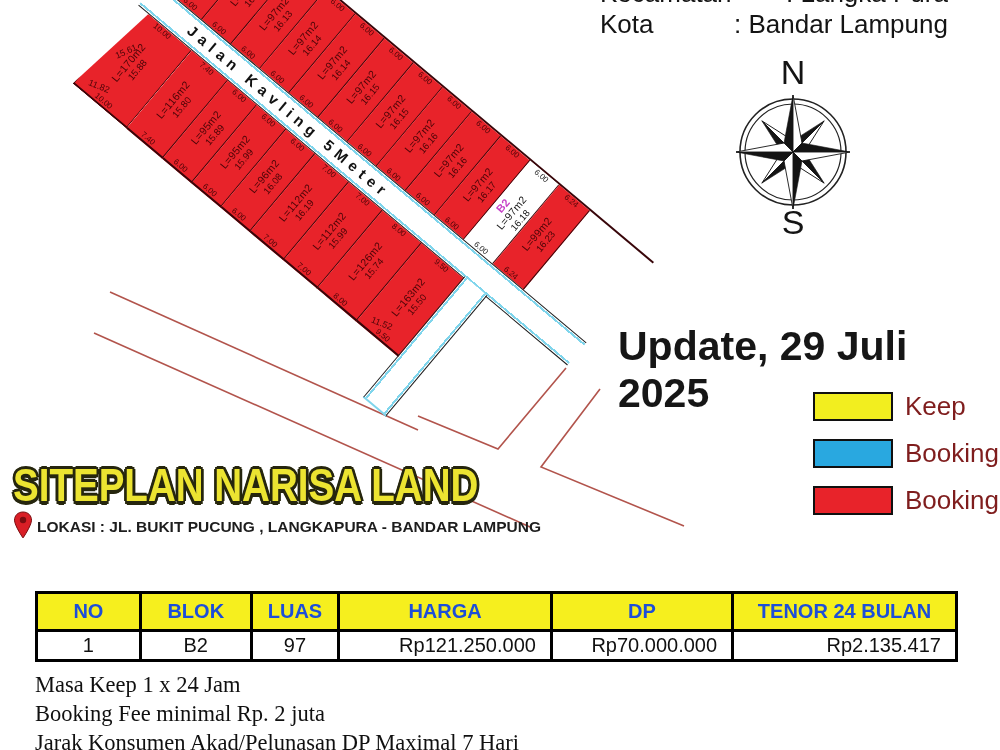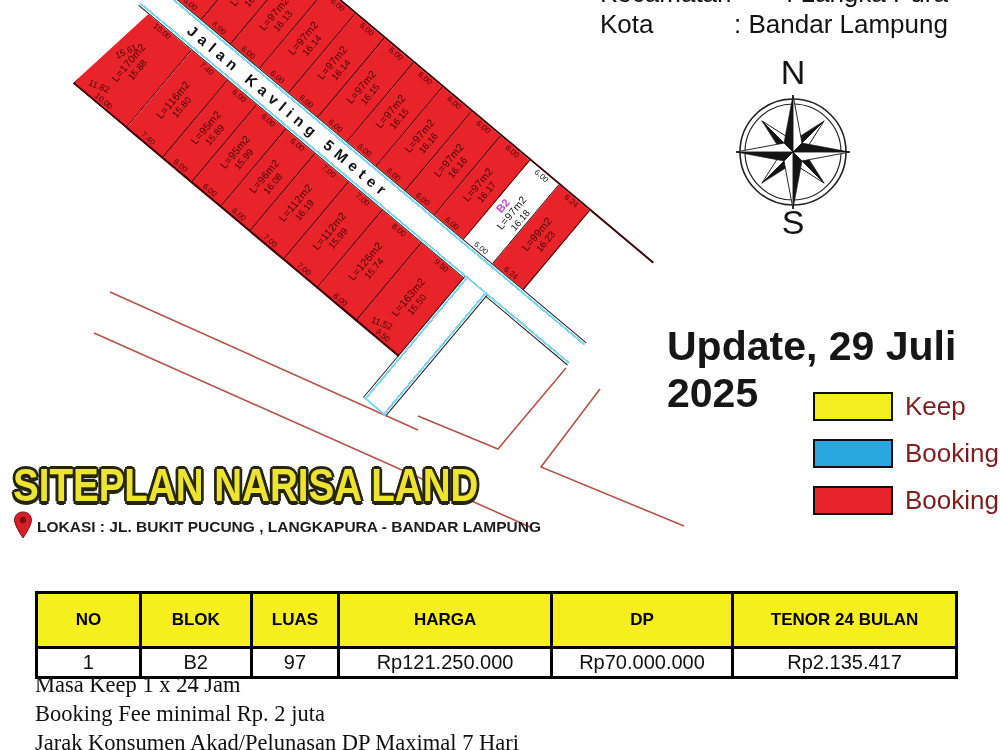--- a/index.html
+++ b/index.html
@@ -44,41 +44,41 @@
               letter-spacing:5.5px;line-height:26px;white-space:nowrap;}
   .stub{position:absolute;left:424px;top:133px;width:30px;height:158px;
         border-left:1.5px solid #1d1d1d;border-right:1.5px solid #1d1d1d;border-bottom:2px solid #7fd5ec;
         background:linear-gradient(90deg,#fff 0 1px,#7fd5ec 1px 3px,#fff 3px calc(100% - 3px),
                    #7fd5ec calc(100% - 3px) calc(100% - 1px),#fff calc(100% - 1px) 100%);}
 
   
   .streets{position:absolute;left:0;top:0;pointer-events:none;}
 
   
-  .update{position:absolute;left:667px;top:323px;font-size:41px;font-weight:600;color:#161616;}
+  .update{position:absolute;left:618px;top:323px;font-size:41px;font-weight:600;color:#161616;}
   .legend{position:absolute;left:813px;top:392px;}
   .leg-row{display:flex;align-items:center;margin-bottom:18px;height:29px;}
   .swatch{width:80px;height:29px;border:2px solid #101010;flex:0 0 auto;}
   .leg-lbl{margin-left:12px;font-size:26px;color:#7f1d1d;}
 
   
   .brand-title{position:absolute;left:13px;top:460px;font-size:41px;font-weight:bold;color:#ece431;
      letter-spacing:0;white-space:nowrap;transform:scale(.94,1.12);transform-origin:left top;
      text-shadow:-2px -2px 0 #26260e,2px -2px 0 #26260e,-2px 2px 0 #26260e,2px 2px 0 #26260e,
                  0 3px 0 #26260e,3px 0 0 #26260e,0 -3px 0 #26260e,-3px 0 0 #26260e;}
   .brand-loc{position:absolute;left:37px;top:518px;font-size:15.5px;font-weight:bold;color:#1d1d1d;}
   .pin{position:absolute;left:13px;top:511px;}
 
   
   .price{position:absolute;left:35px;top:591px;width:923px;border-collapse:collapse;
          font-family:"Liberation Sans","DejaVu Sans",sans-serif;}
-  .price th{background:#f6ef1e;border:3px solid #000;font-size:17px;font-weight:bold;
-            color:#000000;height:33px;padding:16px;}
+  .price th{background:#f6ef1e;border:3px solid #000;font-size:20px;font-weight:bold;
+            color:#1d4ed8;height:33px;padding:6px;}
   .price td{border:3px solid #000;font-size:20px;color:#111;height:30px;text-align:center;padding:0;}
-  .money{display:flex;justify-content:center;padding:0 14px;}
+  .money{display:flex;justify-content:flex-end;padding:0 14px;}
 
   
   .notes{position:absolute;left:35px;top:670px;font-family:"Liberation Serif","DejaVu Serif",serif;
          font-size:22.5px;line-height:29px;color:#101010;}
 </style>
 </head>
 <body>
 
 <div class="stage">
 

